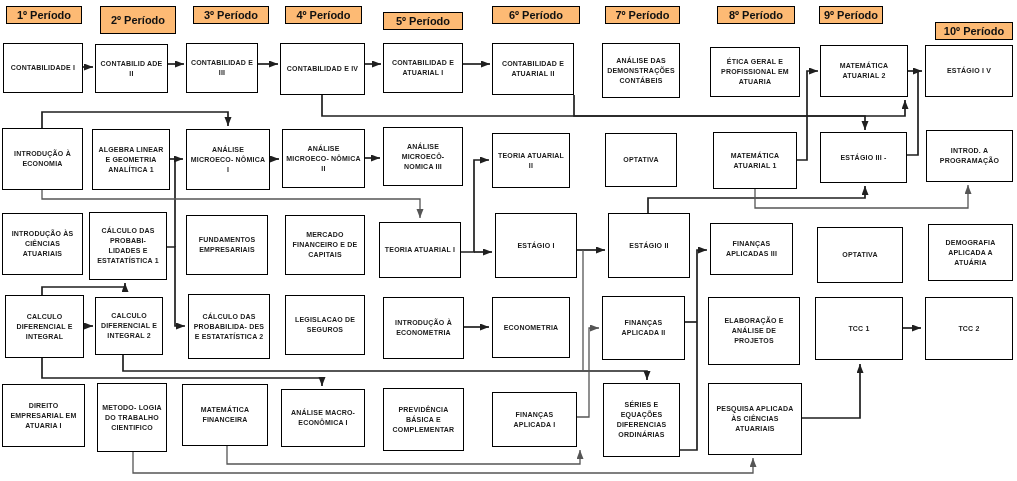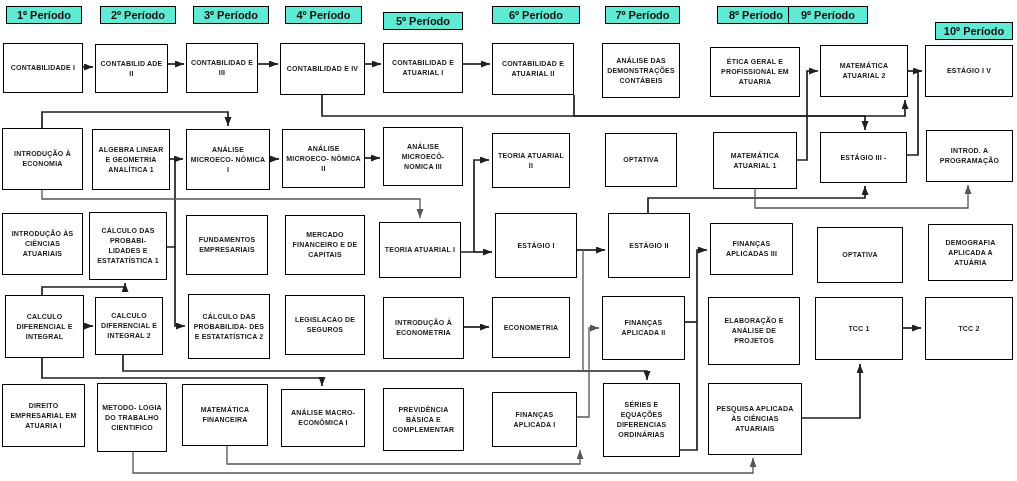--- a/index.html
+++ b/index.html
@@ -7,21 +7,21 @@
     position:relative;
     width:1017px;height:481px;
     background:#ffffff;
     font-family:"Liberation Sans","DejaVu Sans",sans-serif;
     overflow:hidden;
   }
   #wires{position:absolute;left:0;top:0;width:1017px;height:481px;}
   .period-header{
     position:absolute;
     border:1.5px solid #000;
-    background:#5eead4;
+    background:#fdba74;
     display:flex;align-items:center;justify-content:center;
     font-size:11px;font-weight:bold;color:#111;
     box-sizing:border-box;
     white-space:nowrap;
   }
   .course-box{
     position:absolute;
     border:1.5px solid #000;
     background:#fff;
     display:flex;align-items:center;justify-content:center;
@@ -85,21 +85,21 @@
         <polyline points="802,418 860,418 860,364" fill="none" stroke="#1f1f1f" stroke-width="1.7" marker-end="url(#ah-black)"></polyline>
         <polyline points="903,328 921,328" fill="none" stroke="#1f1f1f" stroke-width="1.7" marker-end="url(#ah-black)"></polyline>
       </g>
   </svg>
 <div class="period-header" style="left: 6px; top: 6px; width: 76px; height: 18px;">1º Período</div>
     <div class="course-box" style="left: 3px; top: 43px; width: 80px; height: 50px;">CONTABILIDADE I</div>
     <div class="course-box" style="left: 2px; top: 128px; width: 81px; height: 62px;">INTRODUÇÃO À ECONOMIA</div>
     <div class="course-box" style="left: 2px; top: 213px; width: 81px; height: 62px;">INTRODUÇÃO ÀS CIÊNCIAS ATUARIAIS</div>
     <div class="course-box" style="left: 5px; top: 295px; width: 79px; height: 63px;">CALCULO DIFERENCIAL E INTEGRAL</div>
     <div class="course-box" style="left: 2px; top: 384px; width: 83px; height: 63px;">DIREITO EMPRESARIAL EM ATUARIA I</div>
-    <div class="period-header" style="left: 100px; top: 6px; width: 76px; height: 18px;">2º Período</div>
+    <div class="period-header" style="left: 100px; top: 6px; width: 76px; height: 28px;">2º Período</div>
     <div class="course-box" style="left: 95px; top: 44px; width: 73px; height: 49px;">CONTABILID ADE II</div>
     <div class="course-box" style="left: 92px; top: 129px; width: 78px; height: 61px;">ALGEBRA LINEAR E GEOMETRIA ANALÍTICA 1</div>
     <div class="course-box" style="left: 89px; top: 212px; width: 78px; height: 68px;">CÁLCULO DAS PROBABI- LIDADES E ESTATATÍSTICA 1</div>
     <div class="course-box" style="left: 95px; top: 297px; width: 68px; height: 58px;">CALCULO DIFERENCIAL E INTEGRAL 2</div>
     <div class="course-box" style="left: 97px; top: 383px; width: 70px; height: 69px;">METODO- LOGIA DO TRABALHO CIENTIFICO</div>
     <div class="period-header" style="left: 193px; top: 6px; width: 76px; height: 18px;">3º Período</div>
     <div class="course-box" style="left: 186px; top: 43px; width: 72px; height: 50px;">CONTABILIDAD E III</div>
     <div class="course-box" style="left: 186px; top: 129px; width: 84px; height: 61px;">ANÁLISE MICROECO- NÔMICA I</div>
     <div class="course-box" style="left: 186px; top: 215px; width: 82px; height: 60px;">FUNDAMENTOS EMPRESARIAIS</div>
     <div class="course-box" style="left: 188px; top: 294px; width: 82px; height: 65px;">CÁLCULO DAS PROBABILIDA- DES E ESTATATÍSTICA 2</div>
@@ -127,21 +127,21 @@
     <div class="course-box" style="left: 605px; top: 133px; width: 72px; height: 54px;">OPTATIVA</div>
     <div class="course-box" style="left: 608px; top: 213px; width: 82px; height: 65px;">ESTÁGIO  II</div>
     <div class="course-box" style="left: 602px; top: 296px; width: 83px; height: 64px;">FINANÇAS APLICADA II</div>
     <div class="course-box" style="left: 603px; top: 383px; width: 77px; height: 74px;">SÉRIES E EQUAÇÕES DIFERENCIAS ORDINÁRIAS</div>
     <div class="period-header" style="left: 717px; top: 6px; width: 78px; height: 18px;">8º Período</div>
     <div class="course-box" style="left: 710px; top: 47px; width: 90px; height: 50px;">ÉTICA GERAL E PROFISSIONAL EM ATUARIA</div>
     <div class="course-box" style="left: 713px; top: 132px; width: 84px; height: 57px;">MATEMÁTICA ATUARIAL 1</div>
     <div class="course-box" style="left: 710px; top: 223px; width: 83px; height: 52px;">FINANÇAS APLICADAS III</div>
     <div class="course-box" style="left: 708px; top: 297px; width: 92px; height: 68px;">ELABORAÇÃO E ANÁLISE DE PROJETOS</div>
     <div class="course-box" style="left: 708px; top: 383px; width: 94px; height: 72px;">PESQUISA APLICADA ÀS CIÊNCIAS ATUARIAIS</div>
-    <div class="period-header" style="left: 788px; top: 6px; width: 80px; height: 18px;">9º Período</div>
+    <div class="period-header" style="left: 819px; top: 6px; width: 64px; height: 18px;">9º Período</div>
     <div class="course-box" style="left: 820px; top: 45px; width: 88px; height: 52px;">MATEMÁTICA ATUARIAL 2</div>
     <div class="course-box" style="left: 820px; top: 132px; width: 87px; height: 51px;">ESTÁGIO III -</div>
     <div class="course-box" style="left: 817px; top: 227px; width: 86px; height: 56px;">OPTATIVA</div>
     <div class="course-box" style="left: 815px; top: 297px; width: 88px; height: 63px;">TCC 1</div>
     <div class="period-header" style="left: 935px; top: 22px; width: 78px; height: 18px;">10º Período</div>
     <div class="course-box" style="left: 925px; top: 45px; width: 88px; height: 52px;">ESTÁGIO I V</div>
     <div class="course-box" style="left: 926px; top: 130px; width: 87px; height: 52px;">INTROD. A PROGRAMAÇÃO</div>
     <div class="course-box" style="left: 928px; top: 224px; width: 85px; height: 57px;">DEMOGRAFIA APLICADA A ATUÁRIA</div>
     <div class="course-box" style="left: 925px; top: 297px; width: 88px; height: 63px;">TCC 2</div>
   </div>

